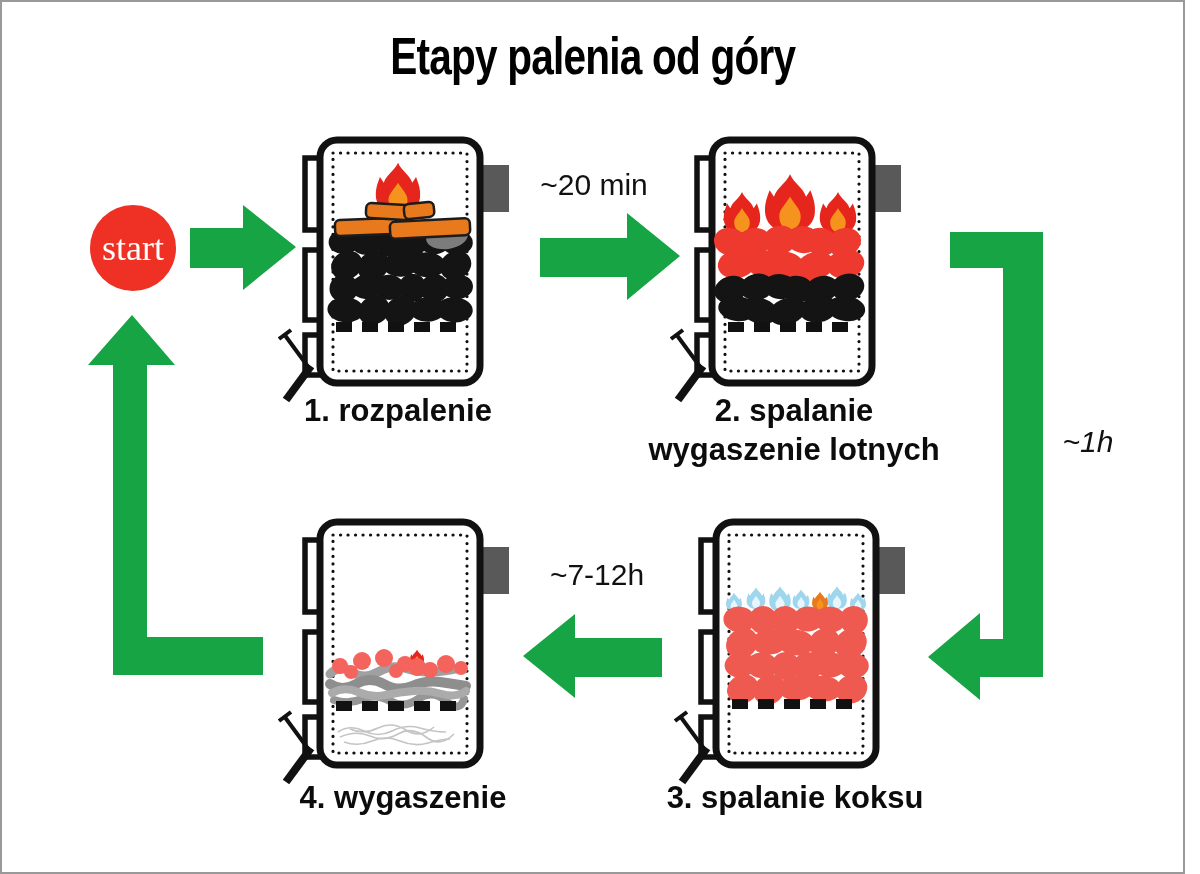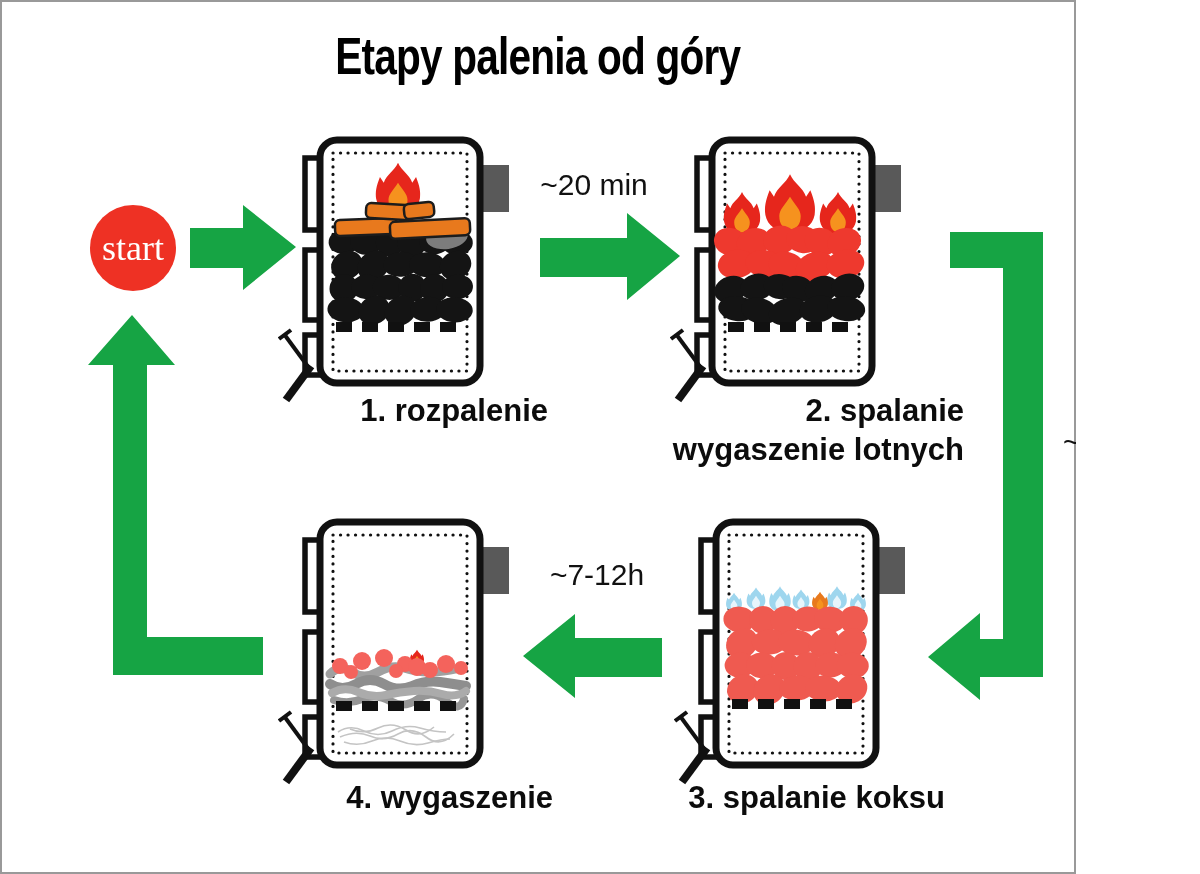--- a/index.html
+++ b/index.html
@@ -1,28 +1,28 @@
 <!DOCTYPE html>
 <html style="--arrow-green: #16a444; --start-red: #ee3124;"><head>
 <meta charset="utf-8">
 <style>
   html,body{margin:0;padding:0;background:#fff;font-family:"Liberation Sans",sans-serif;}
-  .canvas{position:relative;width:1076px;height:874px;background:#fff;overflow:hidden;
+  .canvas{position:relative;width:1185px;height:874px;background:#fff;overflow:hidden;
           box-shadow:inset 0 0 0 2px #999;}
   .title{position:absolute;left:0;top:26px;width:100%;text-align:center;
          font-size:52px;font-weight:bold;color:#000;white-space:nowrap;}
   .title span{display:inline-block;transform:scaleX(.78);transform-origin:center;letter-spacing:-1px;}
   .arrows{position:absolute;left:0;top:0;}
   .start{position:absolute;left:90px;top:205px;width:86px;height:86px;border-radius:50%;
          background:var(--start-red,#ee3124);color:#fff;display:flex;align-items:center;
          justify-content:center;font-size:36px;font-weight:500;font-family:Liberation Serif, serif;}
   .stove{position:absolute;width:235px;height:272px;}
   #stove1{left:278px;top:132px;} #stove2{left:670px;top:132px;}
   #stove3{left:674px;top:514px;} #stove4{left:278px;top:514px;}
-  .slabel{position:absolute;text-align:right;font-weight:bold;font-size:31px;line-height:39px;color:#0c0c0c;}
+  .slabel{position:absolute;text-align:center;font-weight:bold;font-size:31px;line-height:39px;color:#0c0c0c;}
   #label1{left:248px;top:391px;width:300px;}
   #label2{left:624px;top:391px;width:340px;}
   #label3{left:645px;top:778px;width:300px;}
   #label4{left:253px;top:778px;width:300px;}
   .tlabel{position:absolute;text-align:center;font-size:30px;font-weight:500;color:#111;white-space:nowrap;}
   #time12{left:494px;top:168px;width:200px;}
   #time23{left:1028px;top:425px;width:120px;font-style:italic;}
   #time34{left:497px;top:558px;width:200px;}
   .arrow{fill:var(--arrow-green,#16a444);}
 </style>

